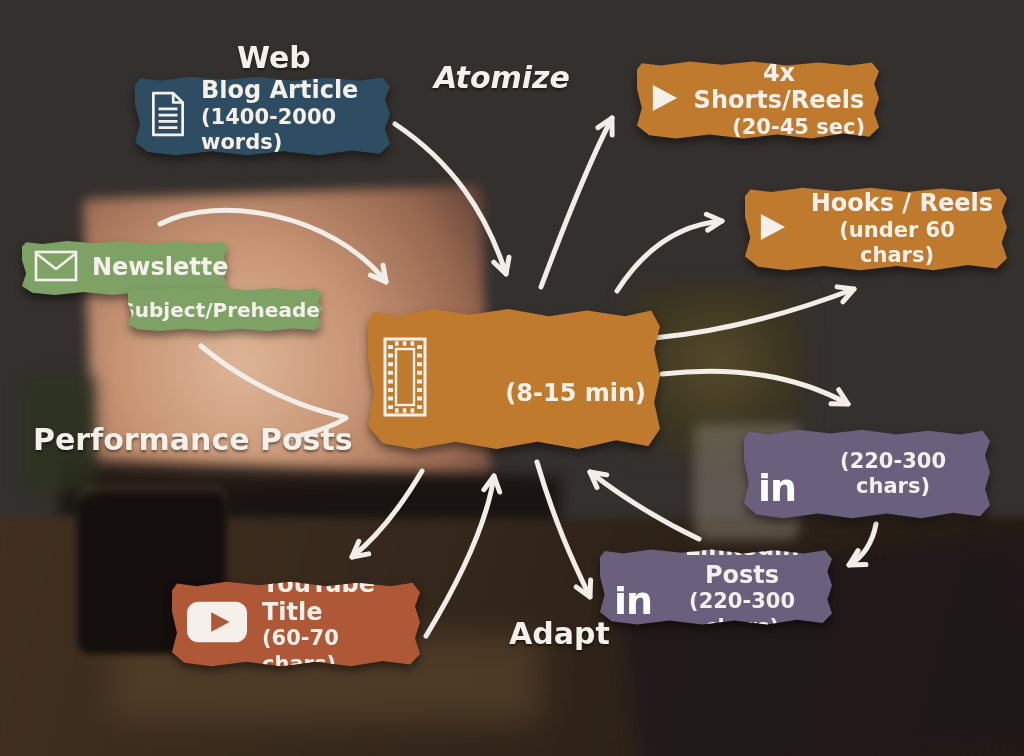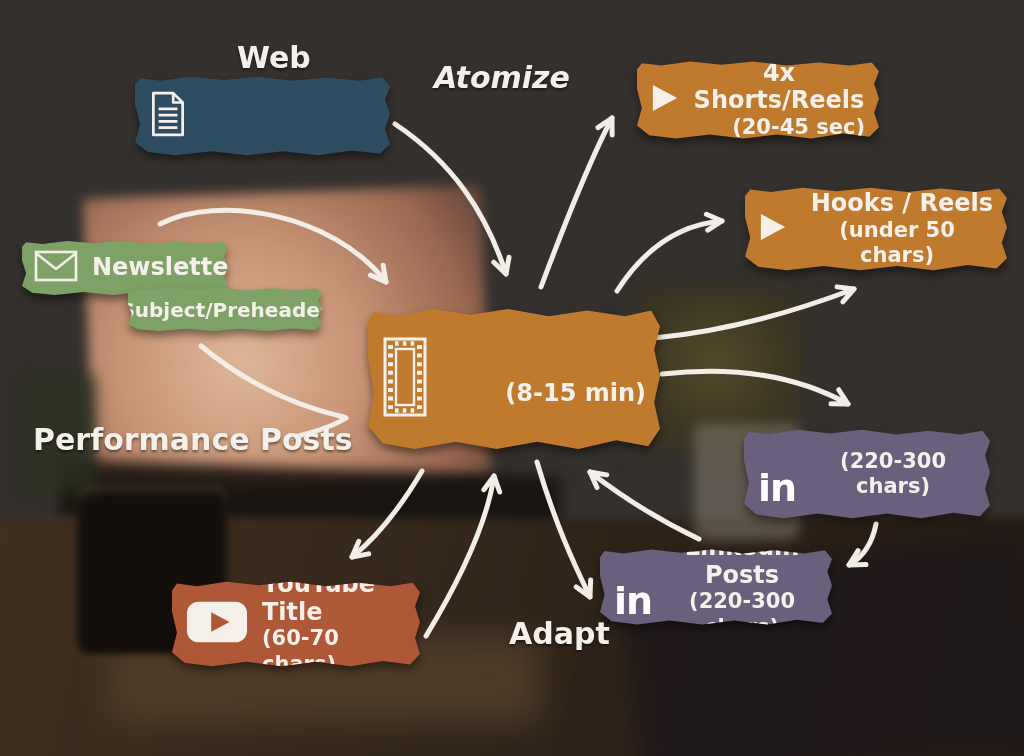--- a/index.html
+++ b/index.html
@@ -96,20 +96,24 @@
 
   <div class="node c-blue" style="left:135px;top:75px;width:255px;height:82px;">
     <div class="paint">
       <span>
         <svg width="38" height="46" viewBox="0 0 36 44">
           <path d="M4,2 H23 L32,11 V42 H4 Z" fill="none" stroke="#f5f1ea" stroke-width="2.6" stroke-linejoin="round"></path>
           <path d="M23,2 V11 H32" fill="none" stroke="#f5f1ea" stroke-width="2.6" stroke-linejoin="round"></path>
           <path d="M9,17 H27 M9,23 H27 M9,29 H27 M9,35 H27" stroke="#f5f1ea" stroke-width="2.6"></path>
         </svg>
       </span>
+      <div class="ntext">
+        <span class="t1">Blog Article</span>
+        <span class="t2">(1400-2000 words)</span>
+      </div>
     </div>
   </div>
 
   <div class="node c-orange" style="left:637px;top:60px;width:242px;height:80px;">
     <div class="paint">
       <span>
         <svg width="28" height="30" viewBox="0 0 30 32">
             <polygon points="2,2 28,16 2,30" fill="#f5f1ea"></polygon>
           </svg>
       </span>
@@ -122,21 +126,21 @@
 
   <div class="node c-orange" style="left:745px;top:186px;width:262px;height:86px;">
     <div class="paint">
       <span>
         <svg width="28" height="30" viewBox="0 0 30 32">
             <polygon points="2,2 28,16 2,30" fill="#f5f1ea"></polygon>
           </svg>
       </span>
       <div class="ntext tcenter">
         <span class="t1">Hooks / Reels</span>
-        <span class="t2">(under 50 chars)</span>
+        <span class="t2">(under 60 chars)</span>
       </div>
     </div>
   </div>
 
   <div class="node c-green" style="left:22px;top:240px;width:206px;height:56px;">
     <div class="paint" style="padding:6px 12px;">
       <span>
         <svg width="44" height="32" viewBox="0 0 44 32">
           <rect x="2" y="2" width="40" height="28" fill="none" stroke="#f5f1ea" stroke-width="2.6"></rect>
           <path d="M3,4 L22,19 L41,4" fill="none" stroke="#f5f1ea" stroke-width="2.6" stroke-linejoin="round"></path>

